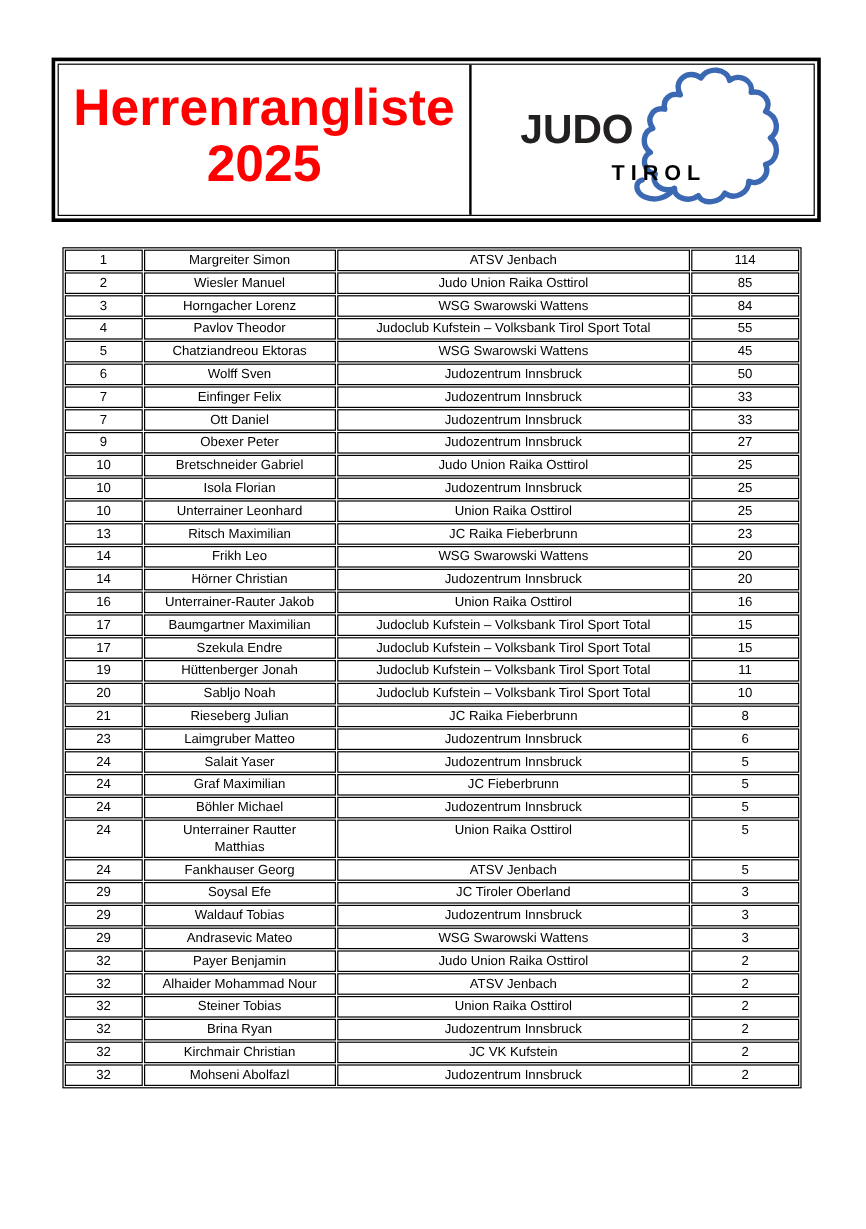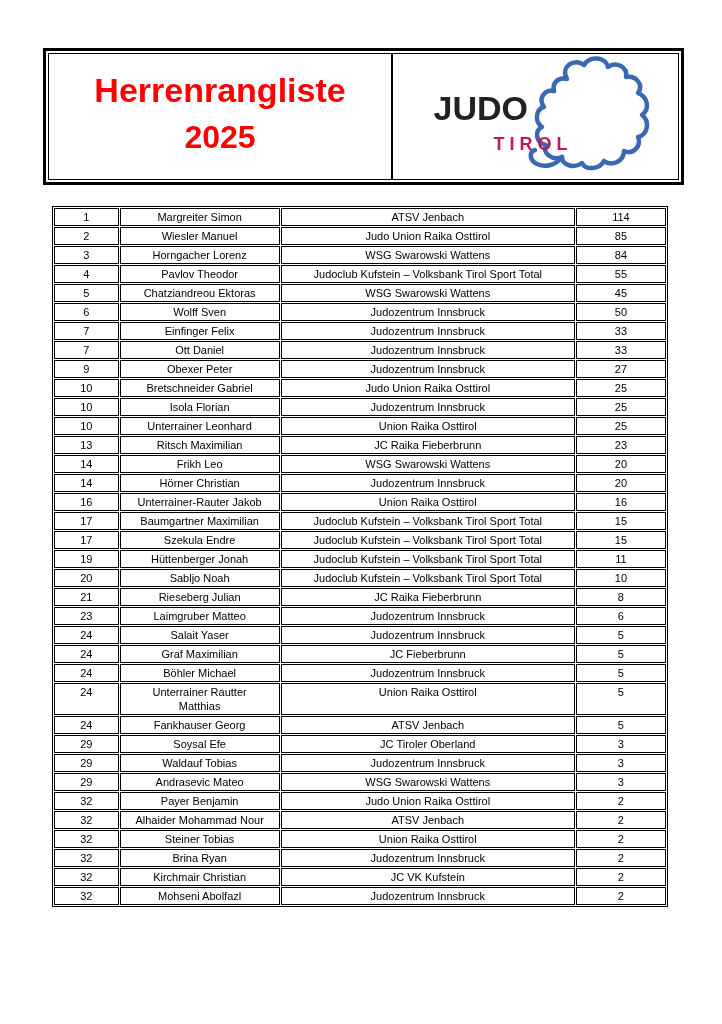--- a/index.html
+++ b/index.html
@@ -12,22 +12,22 @@
     border:3px solid #000; padding:2px; box-sizing:border-box; background:#fff;
   }
   .header-inner {
     width:100%; height:100%; box-sizing:border-box;
     border:1px solid #000; display:flex;
   }
   .header-title-cell {
     width:54.7%; box-sizing:border-box; border-right:2px solid #000;
     display:flex; flex-direction:column; align-items:center; justify-content:center;
   }
-  .title-line1 { font-size:34px; font-weight:bold; line-height:40px; }
-  .title-line2 { font-size:32px; font-weight:bold; line-height:54px; }
+  .title-line1 { font-size:43px; font-weight:bold; line-height:40px; }
+  .title-line2 { font-size:43px; font-weight:bold; line-height:54px; }
 
   .header-logo-cell { flex:1; position:relative; overflow:hidden; }
   .logo { position:absolute; left:50%; top:50%; transform:translate(-50%,-50%);
           width:252px; height:120px; }
   .logo svg { position:absolute; left:102px; top:-2px; }
   .logo-judo {
     position:absolute; left:24px; top:26px;
     font-size:34px; font-weight:bold; letter-spacing:0px; line-height:50px;
   }
   .logo-tirol {
@@ -63,21 +63,21 @@
         <div class="logo">
           <svg width="152" height="126" viewBox="0 0 152 126">
             <path fill="#ffffff" d="M55,24 C48,12 62,2 72,10 C78,0 94,2 96,12 C104,6 116,12 114,22
                  C124,20 132,30 126,38 C136,42 138,54 130,60 C138,66 136,80 126,82
                  C130,92 120,100 112,96 C112,106 100,112 92,106 C88,114 74,116 70,108
                  C62,114 50,110 50,102 C40,106 30,98 34,90 C24,88 22,76 30,72
                  C22,66 24,54 32,52 C26,44 32,34 42,36 C40,28 46,22 55,24 Z" stroke="#3a68b2" stroke-width="4.5" stroke-linejoin="round" stroke-linecap="round"></path>
             <path fill="none" d="M50,102 C44,110 34,113 25,109 C17,105 17,97 23,95" stroke="#3a68b2" stroke-width="4.5" stroke-linejoin="round" stroke-linecap="round"></path>
           </svg>
           <div class="logo-judo" style="color: rgb(35, 32, 32);">JUDO</div>
-          <div class="logo-tirol" style="color: #be185d;">TIROL</div>
+          <div class="logo-tirol" style="color: #000000; margin-left: 16px;">TIROL</div>
         </div>
       </div>
     </div>
   </div>
 
   <table class="ranking">
     <colgroup>
       <col style="width:10.6%">
       <col style="width:26.3%">
       <col style="width:48.3%">

